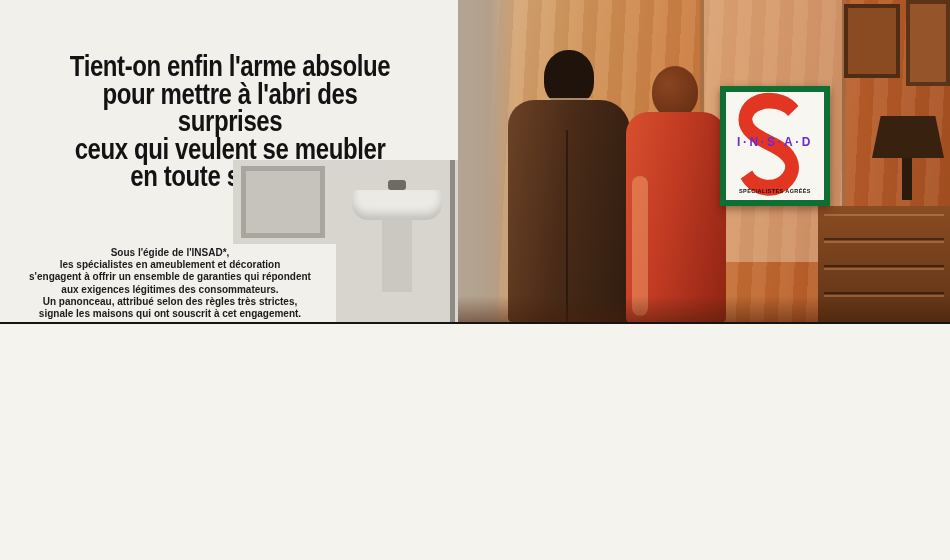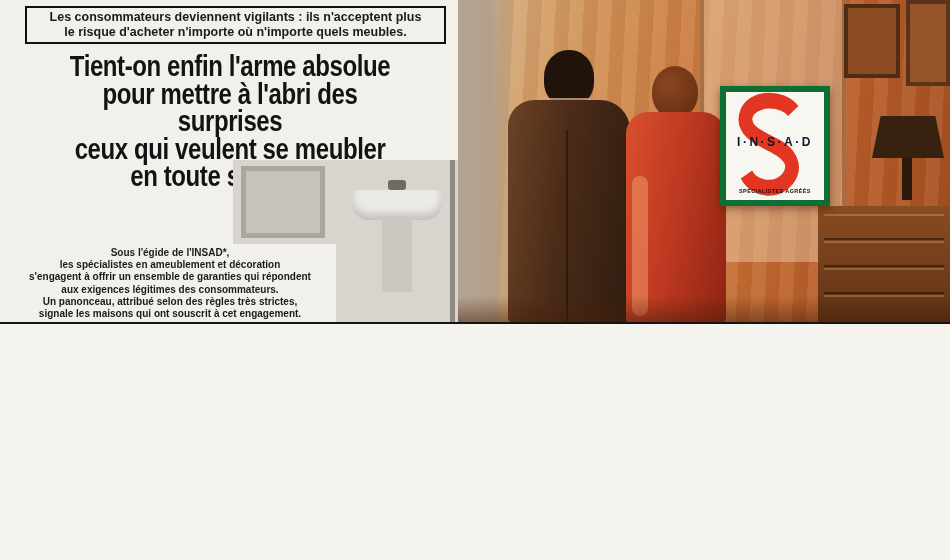--- a/index.html
+++ b/index.html
@@ -67,37 +67,33 @@
     background:radial-gradient(circle at 35% 35%,#8a4520,#5f2a12); border-radius:50% 50% 46% 46%; }
   .woman-coat { position:absolute; left:0; top:46px; width:100px; height:210px;
     background:linear-gradient(100deg,#d8502e 0%,#c03a22 45%,#8f2413 100%); border-radius:22px 24px 4px 4px; }
   .woman-hl { position:absolute; left:6px; top:110px; width:16px; height:140px; background:rgba(245,170,120,.45); border-radius:10px; }
 
   
   .logo { position:relative; background:#f8f6f0; border:3px solid #0d6f33; }
   .logo--big { position:absolute; left:262px; top:86px; width:110px; height:120px; border-width:6px;
     box-shadow:0 3px 8px rgba(60,20,5,.45); }
   .logo svg { position:absolute; left:4%; top:0; width:92%; height:98%; transform:rotate(-6deg); }
-  .logo-name { position:absolute; left:0; right:0; top:40%; text-align:center; font-weight:bold; color:#0f172a; }
+  .logo-name { position:absolute; left:0; right:0; top:40%; text-align:center; font-weight:bold; color:#6d28d9; }
   .logo--big  .logo-name { font-size:12px; letter-spacing:2.5px; }
   .logo-sub { position:absolute; left:0; right:0; text-align:center; font-weight:bold; color:#111; }
   .logo--big  .logo-sub { bottom:6%; font-size:5.5px; letter-spacing:.4px; }
 
   
   .bottom { position:absolute; left:0; top:322px; width:950px; height:238px; background:#f5f3ed; border-top:2px solid #141414; }
 </style>
 </head>
 <body>
 
 <div class="ad">
 
-  <div class="banner">
-    <p>Les consommateurs deviennent vigilants : ils n'acceptent plus
-le risque d'acheter n'importe où n'importe quels meubles.</p>
-  </div>
 
   <h1 class="headline">Tient-on enfin l'arme absolue
 pour mettre à l'abri des surprises
 ceux qui veulent se meubler
 en toute sécurité?</h1>
 
   <div class="bw bw--a">
     <div class="bw-frame"></div>
     <div class="bw-shelf"></div>
     <div class="bw-obj"></div>

